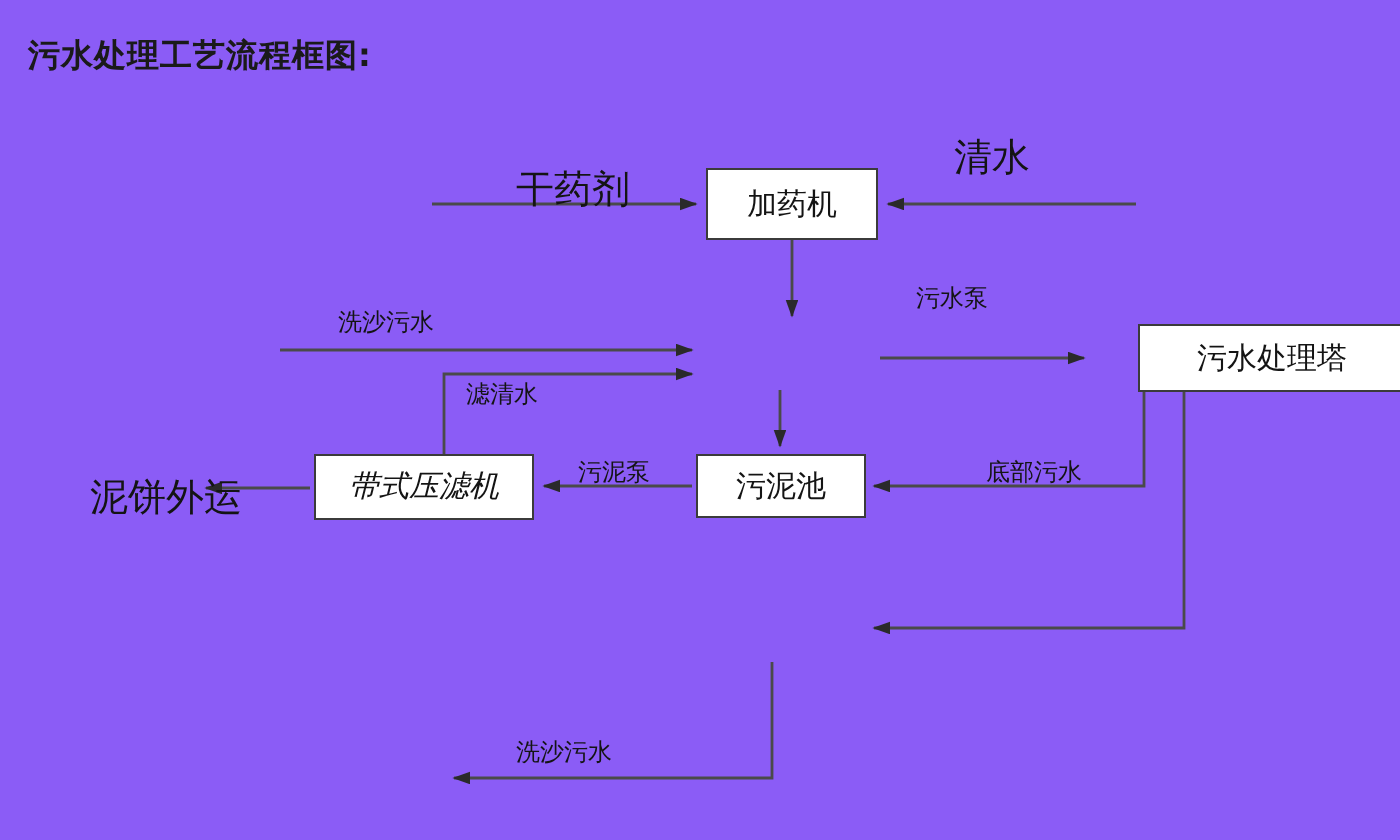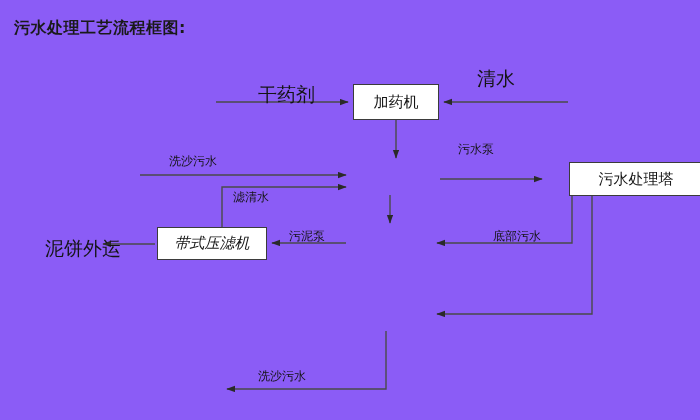--- a/index.html
+++ b/index.html
@@ -106,20 +106,23 @@
 
   <div class="nodebox" style="left:353px; top:84px; width:86px; height:36px;">
     <span>加药机</span>
   </div>
   <div class="nodebox" style="left:569px; top:162px; width:134px; height:34px;">
     <span>污水处理塔</span>
   </div>
   <div class="nodebox" style="left:157px; top:227px; width:110px; height:33px;font-style:italic;">
     <span>带式压滤机</span>
   </div>
+  <div class="nodebox" style="left:348px; top:227px; width:85px; height:32px;">
+    <span>污泥池</span>
+  </div>
 
   <div class="termlabel" style="left:258px; top:82px;">干药剂</div>
   <div class="termlabel" style="left:477px; top:66px;">清水</div>
   <div class="edgelabel" style="left:169px; top:153px;">洗沙污水</div>
   <div class="edgelabel" style="left:233px; top:189px;text-align:right;">滤清水</div>
   <div class="edgelabel" style="left:458px; top:141px;">污水泵</div>
   <div class="edgelabel" style="left:289px; top:228px;">污泥泵</div>
   <div class="edgelabel" style="left:493px; top:228px;">底部污水</div>
   <div class="termlabel" style="left:17px; top:236px;margin-left:28px;">泥饼外运</div>
   <div class="edgelabel" style="left:258px; top:368px;">洗沙污水</div>

